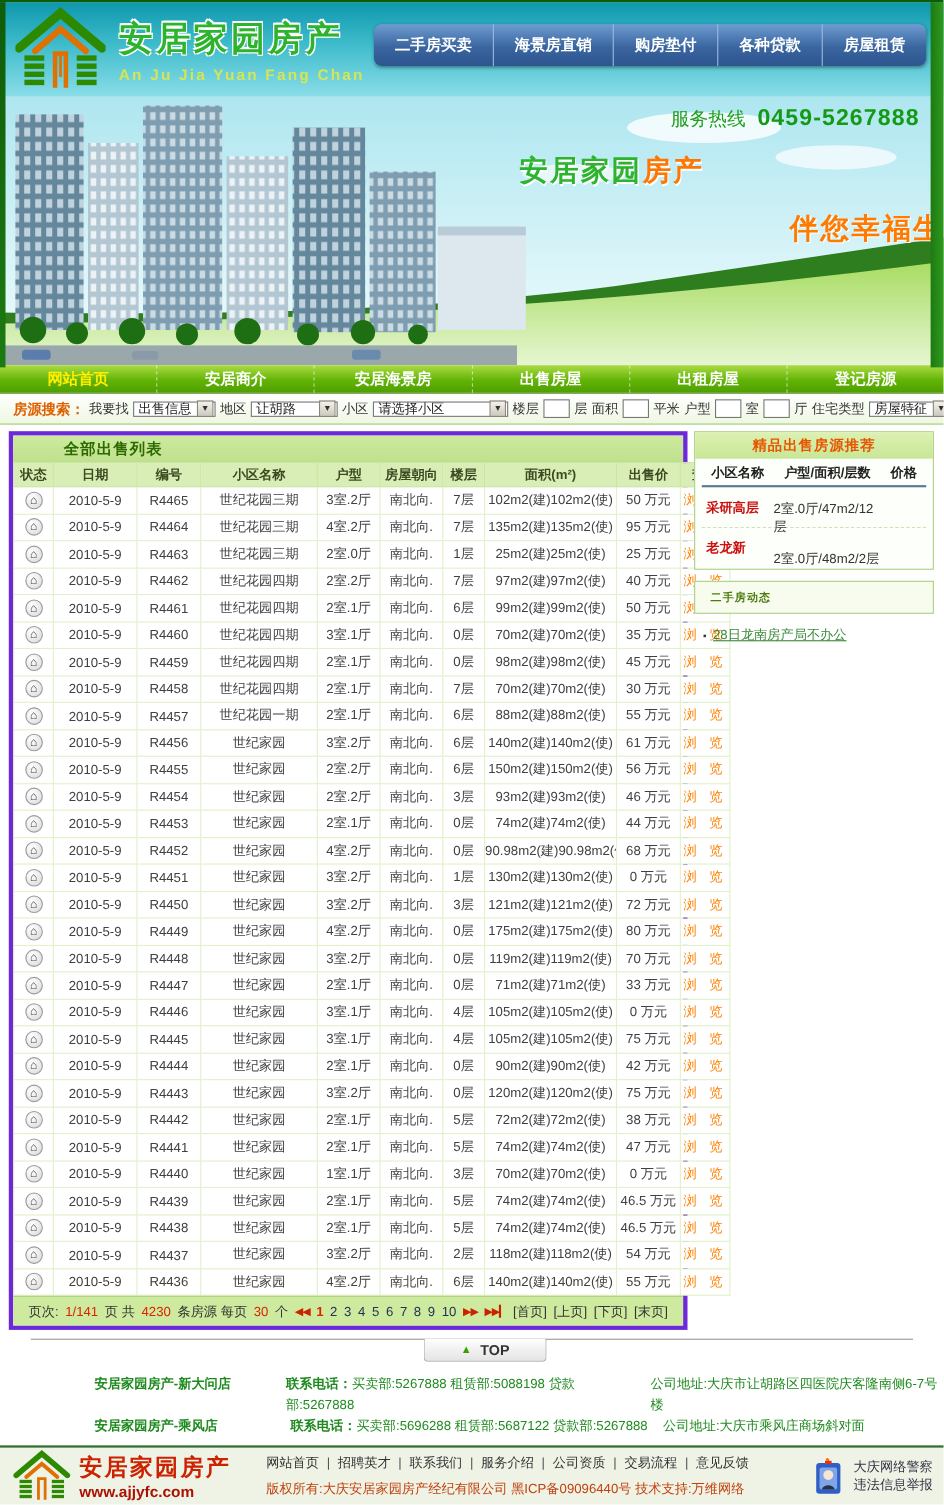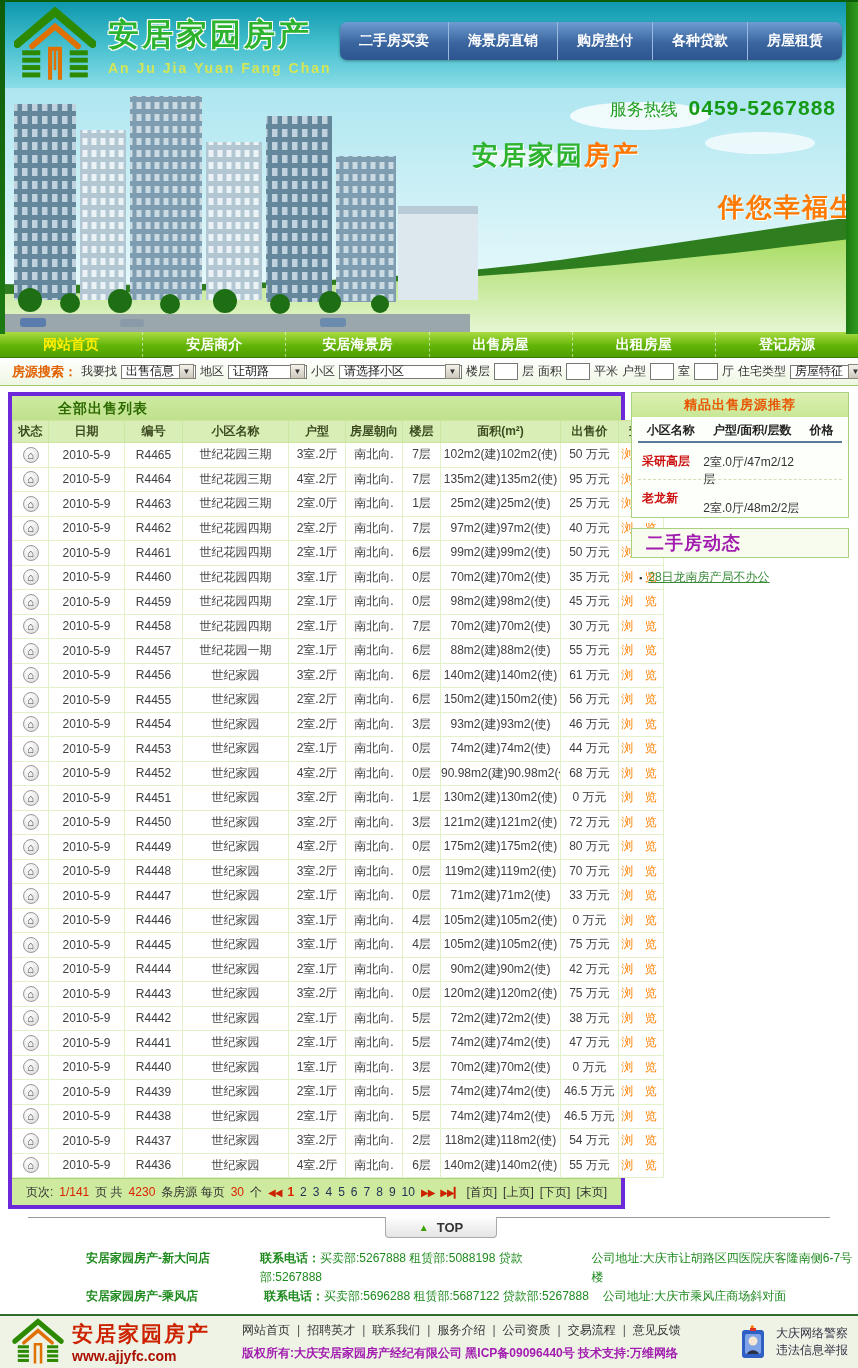--- a/index.html
+++ b/index.html
@@ -81,21 +81,21 @@
               font-size:12px; font-weight:bold; color:#222; }
   .rh-name { width:32%; text-align:center; }
   .rh-spec { width:48%; text-align:center; }
   .rh-price { width:20%; text-align:center; }
   .rec-row { display:flex; align-items:center; height:37px; margin:0 6px; border-bottom:1px dashed #cfe0b8; font-size:12px; }
   .rec-row:last-child { border-bottom:none; }
   .rr-name { width:32%; padding-left:4px; color:#cc1111; font-weight:bold; }
   .rr-spec { width:48%; color:#333;margin-top:19px; }
   .rr-price { width:20%; text-align:center; color:#333; }
   .news-box { margin-top:10px; border:1px solid #aad080; background:#f7fcef; height:30px; display:flex; align-items:center; }
-  .news-title { font-size:18px; font-weight:bold; color:#a21caf; padding-left:14px; letter-spacing:1px; }
+  .news-title { font-size:10px; font-weight:bold; color:#4d7c0f; padding-left:14px; letter-spacing:1px; }
   .news-list { list-style:none; margin-top:9px; padding-left:8px; }
   .news-list li { font-size:12px; line-height:20px; }
   .news-bullet { color:#333; margin-right:6px; font-size:9px; }
   a.news-link { color:#3a8a3a; text-decoration:underline; cursor:pointer; }
 
   
   .topline { position:relative; margin:8px 28px 0 28px; height:22px; border-top:1px solid #999; }
   .top-tab { position:absolute; left:357px; top:-1px; width:112px; height:21px; border:1px solid #aaa; border-top:none;
              border-radius:0 0 0 0; background:linear-gradient(#fefefe,#e4e4e4); display:flex; align-items:center;
              justify-content:center; font-size:13px; font-weight:bold; color:#333; cursor:pointer;
@@ -113,21 +113,21 @@
   
   .footer { position:absolute; left:0; bottom:0; width:858px; height:54px; background:#eef3e6; border-top:2px solid #2d6e2d;
             display:flex; align-items:center; padding:0 10px; }
   .f-brandcol { margin-left:6px; }
   .f-brand { font-size:21px; font-weight:bold; color:#cc2200; letter-spacing:2px; }
   .f-url { font-size:14px; font-weight:bold; color:#aa1100; }
   .f-mid { margin-left:32px; font-size:12px; color:#333; }
   .f-links { margin-bottom:6px; }
   .f-link { cursor:pointer; }
   .f-sep { margin:0 7px; color:#555; }
-  .f-copy { color:#a21caf;font-weight:bold; }
+  .f-copy { color:#c2410c; }
   .f-right { margin-left:auto; display:flex; align-items:center; }
   .f-police-text { margin-left:8px; font-size:12px; color:#334; line-height:17px; }
 </style>
 </head>
 <body>
 
 <div class="page">
 
   <div class="topbar">
     <div class="logo-area">

